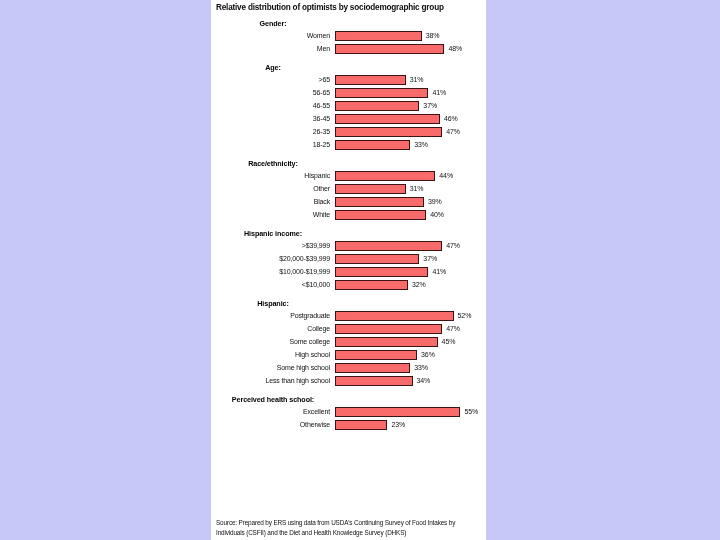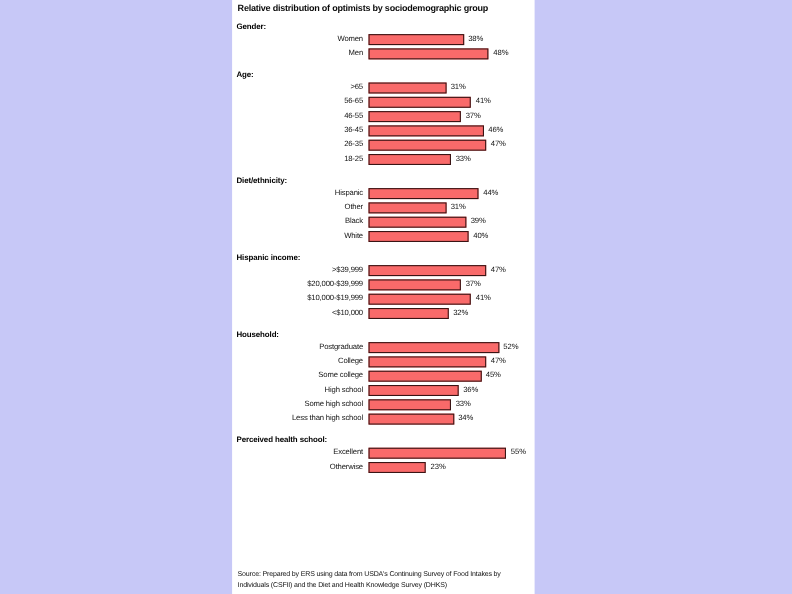--- a/index.html
+++ b/index.html
@@ -48,21 +48,21 @@
   }
 
   .group {
     margin-bottom: 0px;
   }
 
   .group-header {
     font-size: 7.2px;
     font-weight: bold;
     color: #000;
-    text-align: left;
+    text-align: center;
     width: 120px;
     padding-right: 4px;
     box-sizing: border-box;
     letter-spacing: -0.1px;
     height: 11px;
     line-height: 11px;
     white-space: nowrap;
   }
 
   .group-gap {
@@ -185,21 +185,21 @@
           <div class="row">
             <div class="row-label">18-25</div>
             <div class="bar-wrap">
               <div class="bar" style="width: 75.24px; background: rgb(249, 106, 106); border-color: rgb(58, 20, 20);"></div>
               <div class="bar-value">33%</div>
             </div>
           </div>
         </div>
         <div class="group-gap"></div>
         <div class="group">
-          <div class="group-header">Diet/ethnicity:</div>
+          <div class="group-header">Race/ethnicity:</div>
           <div class="row">
             <div class="row-label">Hispanic</div>
             <div class="bar-wrap">
               <div class="bar" style="width: 100.32px; background: rgb(249, 106, 106); border-color: rgb(58, 20, 20);"></div>
               <div class="bar-value">44%</div>
             </div>
           </div>
           <div class="row">
             <div class="row-label">Other</div>
             <div class="bar-wrap">
@@ -249,21 +249,21 @@
           <div class="row">
             <div class="row-label">&lt;$10,000</div>
             <div class="bar-wrap">
               <div class="bar" style="width: 72.96px; background: rgb(249, 106, 106); border-color: rgb(58, 20, 20);"></div>
               <div class="bar-value">32%</div>
             </div>
           </div>
         </div>
         <div class="group-gap"></div>
         <div class="group">
-          <div class="group-header">Household:</div>
+          <div class="group-header">Hispanic:</div>
           <div class="row">
             <div class="row-label">Postgraduate</div>
             <div class="bar-wrap">
               <div class="bar" style="width: 118.56px; background: rgb(249, 106, 106); border-color: rgb(58, 20, 20);"></div>
               <div class="bar-value">52%</div>
             </div>
           </div>
           <div class="row">
             <div class="row-label">College</div>
             <div class="bar-wrap">

